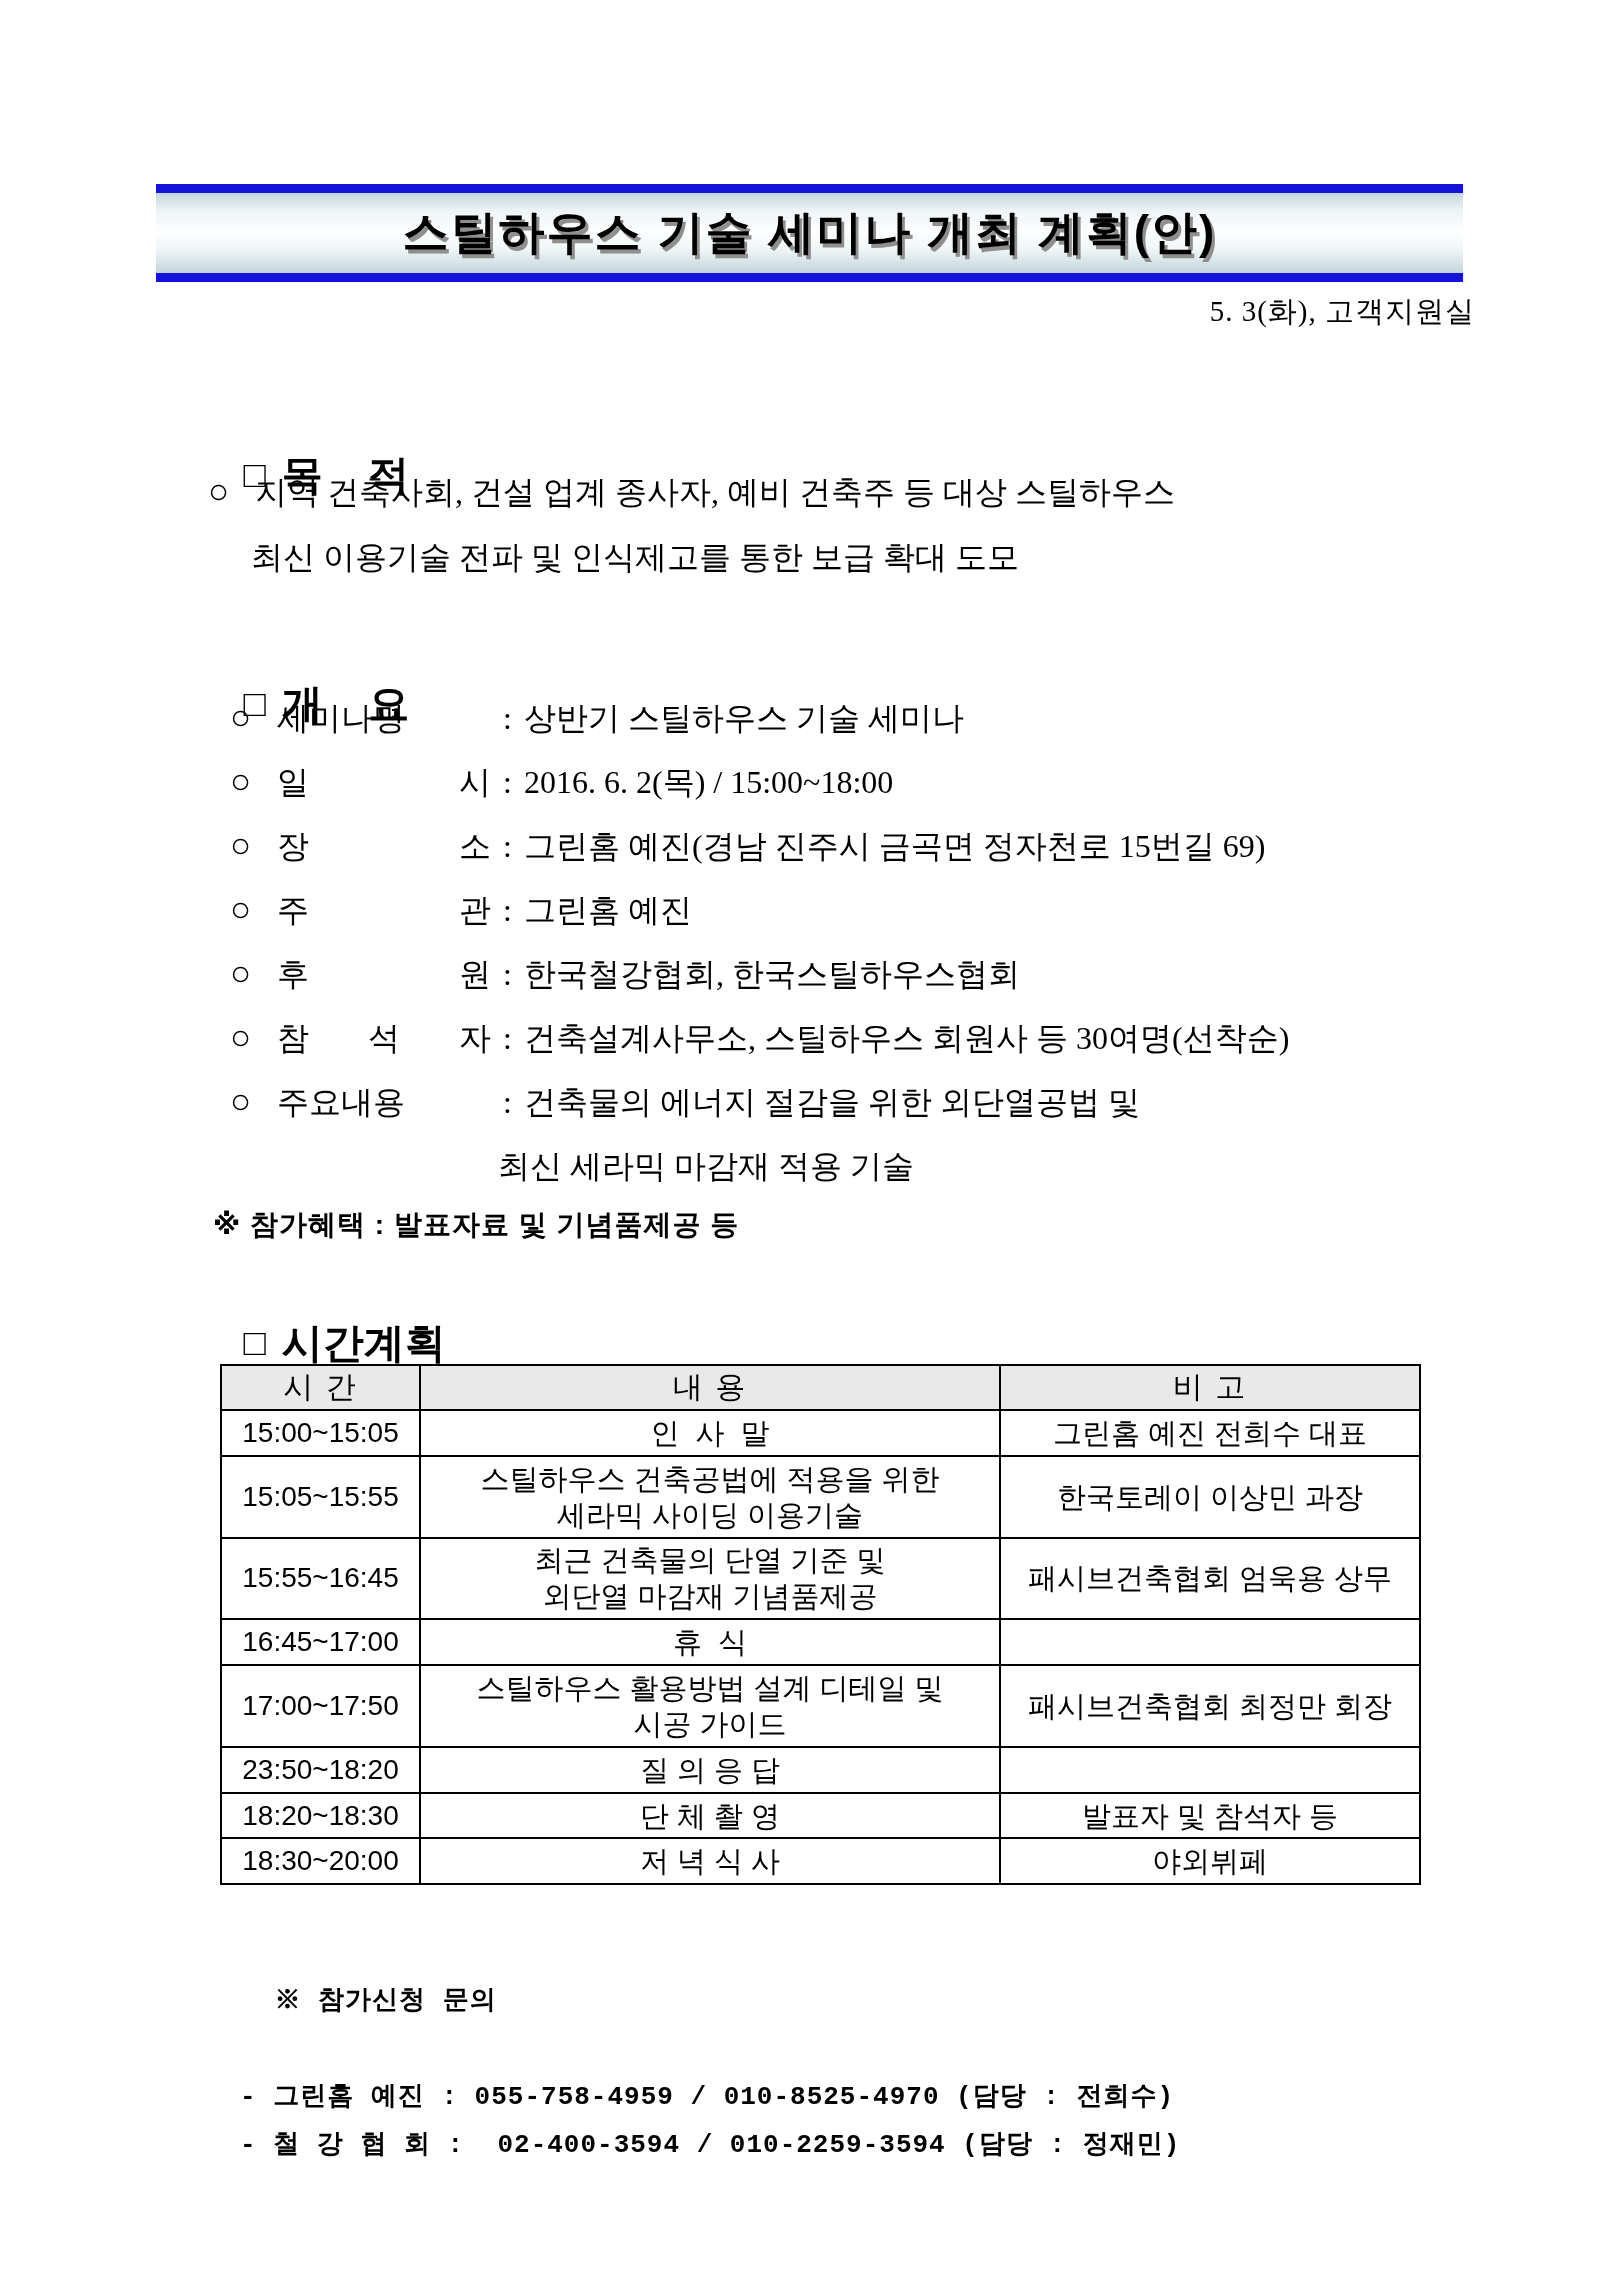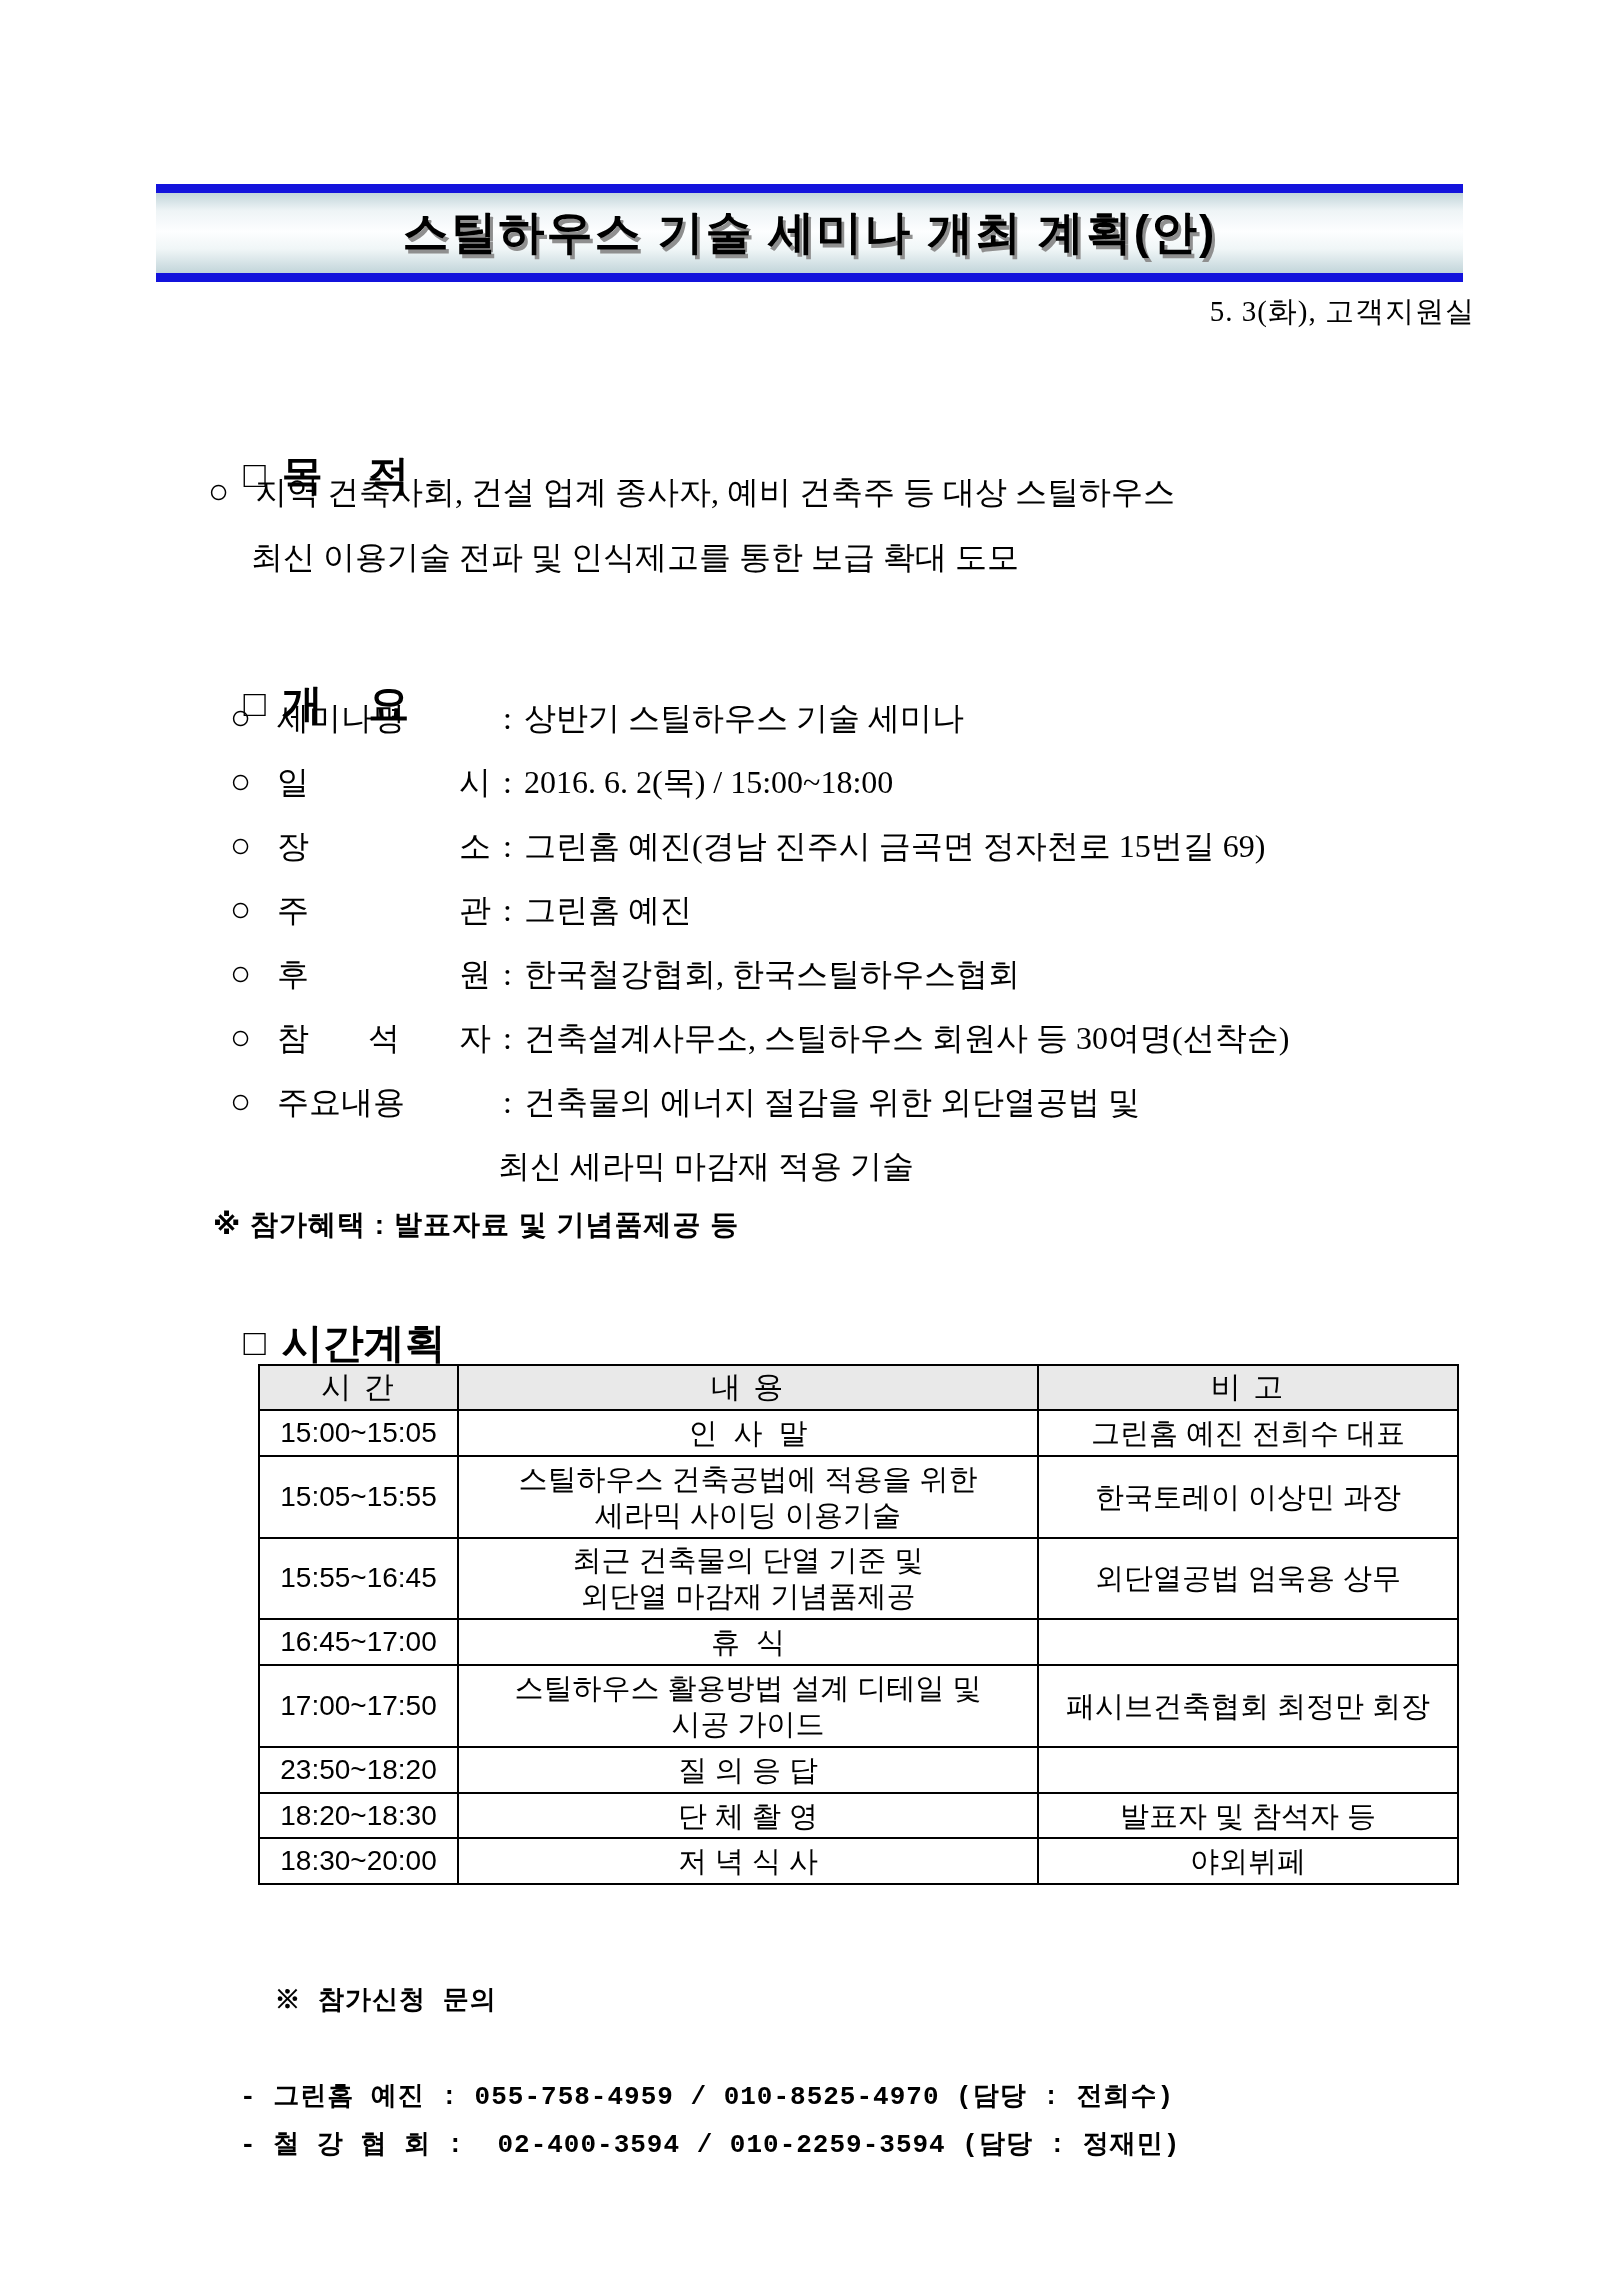--- a/index.html
+++ b/index.html
@@ -64,21 +64,21 @@
     font-weight:bold;font-size:28px;white-space:pre;letter-spacing:1px;
   }
   
   .schedule-table{
     position:absolute;left:220px;top:1364px;width:1199px;
     border-collapse:collapse;table-layout:fixed;
     font-family:"Liberation Sans","DejaVu Sans",sans-serif;
     font-size:29px;text-align:center;
   }
   .schedule-table th,.schedule-table td{border:2px solid #000;}
-  .schedule-table{border:2.9px solid #000;margin-left:38px;}
+  .schedule-table{border:2.9px solid #000;}
   .schedule-table th{
     background:var(--th-bg,#e9e9e9);
     font-weight:normal;height:41px;font-size:30px;letter-spacing:2px;white-space:pre;
   }
   .schedule-table td{padding:3.9px 3.9px;line-height:36px;vertical-align:middle;}
   td.c-time{font-size:28px;white-space:nowrap;}
   td.c-content div{white-space:pre;}
   td.c-note{white-space:nowrap;}
   
   .contact{
@@ -145,21 +145,21 @@
             <div>세라믹 사이딩 이용기술</div>
           </td>
           <td class="c-note">한국토레이 이상민 과장</td>
         </tr>
         <tr>
           <td class="c-time">15:55~16:45</td>
           <td class="c-content">
             <div>최근 건축물의 단열 기준 및</div>
             <div>외단열 마감재 기념품제공</div>
           </td>
-          <td class="c-note">외단열공법 엄욱용 상무</td>
+          <td class="c-note">패시브건축협회 엄욱용 상무</td>
         </tr>
         <tr>
           <td class="c-time">16:45~17:00</td>
           <td class="c-content">
             <div>휴  식</div>
           </td>
           <td class="c-note"></td>
         </tr>
         <tr>
           <td class="c-time">17:00~17:50</td>

